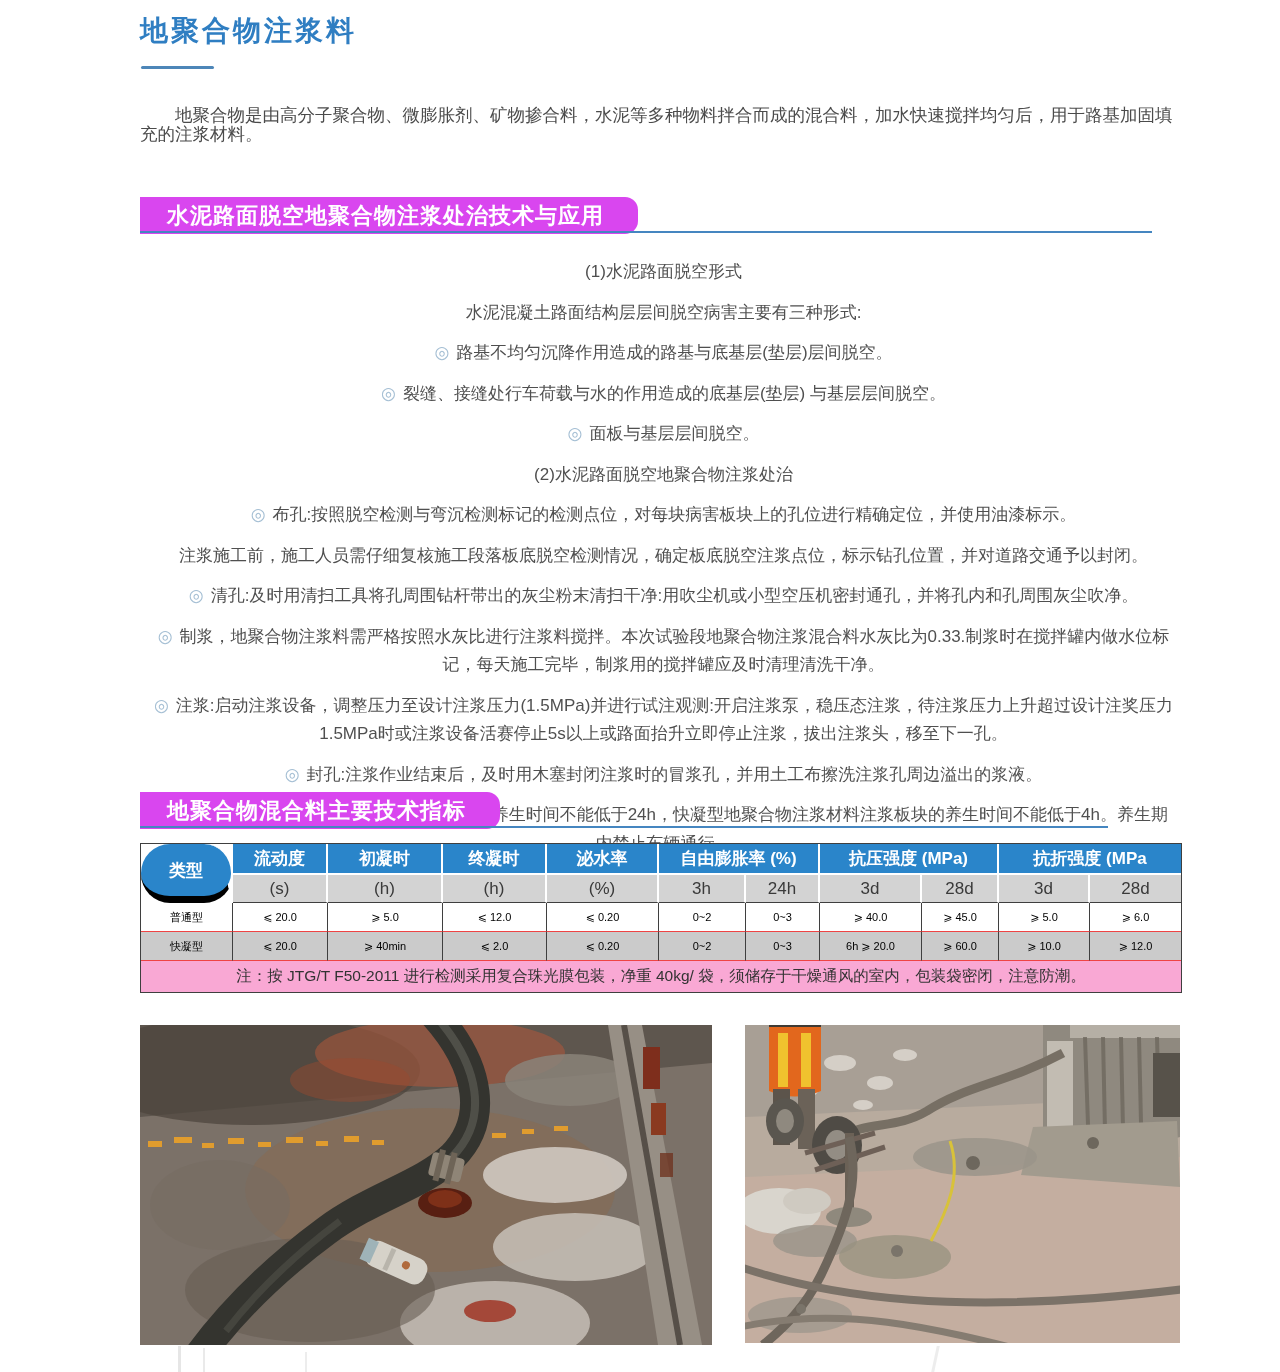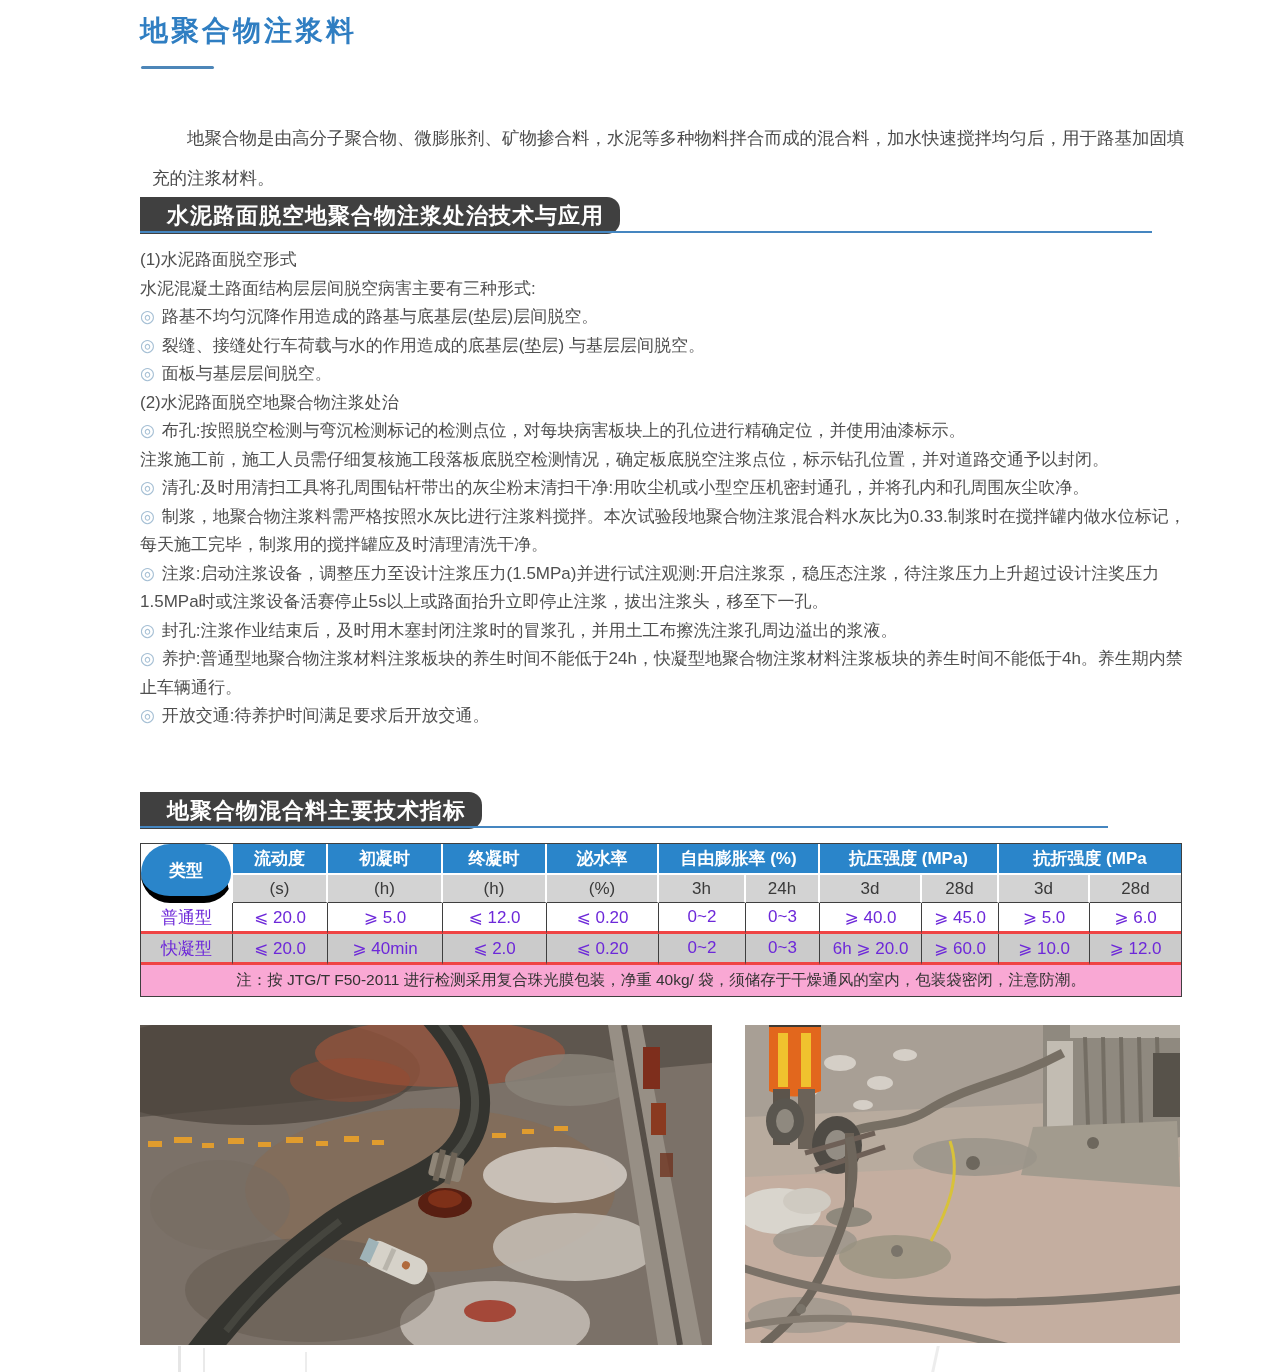--- a/index.html
+++ b/index.html
@@ -1,44 +1,44 @@
 <!DOCTYPE html>
 <html><head>
 <meta charset="utf-8">
 <style>
   html,body{margin:0;padding:0;background:#fff;}
   .page{position:relative;width:1280px;height:1372px;background:#ffffff;overflow:hidden;
         font-family:"Liberation Sans","DejaVu Sans",sans-serif;}
   .doc-title{position:absolute;left:140px;top:12px;font-size:28px;font-weight:bold;
         color:#2f7ec2;letter-spacing:3px;text-align:right;}
   .title-dash{position:absolute;left:141px;top:66px;width:73px;height:3px;background:#4d86b8;border-radius:2px;}
-  .intro{position:absolute;left:140px;top:106px;width:1047px;font-size:17.5px;line-height:40px;
-        color:#4b4b4b;text-indent:2em;margin:12px;}
-  .banner{position:absolute;left:140px;height:37px;background:#404040;color:#fff;
-        font-size:22px;font-weight:bold;line-height:37px;padding:0 16px 0 27px;
+  .intro{position:absolute;left:140px;top:106px;width:1047px;font-size:17.5px;line-height:19px;
+        color:#4b4b4b;text-indent:2em;margin:0;}
+  .banner{position:absolute;left:140px;height:37px;background:#d946ef;color:#fff;
+        font-size:22px;font-weight:bold;line-height:37px;padding:0 34px 0 27px;
         border-radius:0 13px 13px 0;letter-spacing:1px;white-space:nowrap;}
   .banner1{top:197px;}
   .banner2{top:792px;}
   .banner-line{position:absolute;left:140px;height:2px;background:#4586c0;}
   .line1{top:231px;width:1012px;}
   .line2{top:826px;width:968px;}
   .textblock{position:absolute;left:140px;top:246px;width:1047px;}
-  .textblock p{margin:0;font-size:17px;line-height:28.5px;color:#4f4f4f;}
+  .textblock p{margin:12px;font-size:17px;line-height:28.5px;color:#4f4f4f;text-align:center;}
   .bull{color:#a5bfd4;margin-right:7px;font-size:17px;}
   .spec-table{position:absolute;left:140px;top:843px;width:1040px;border-collapse:separate;
         border-spacing:0;border:1px solid #3f3f3f;table-layout:fixed;}
   .spec-table th,.spec-table td{padding:0;text-align:center;vertical-align:middle;overflow:hidden;white-space:nowrap;}
   .spec-table th{background:#2a85ca;color:#fff;font-size:17px;font-weight:bold;height:29px;
         border-right:2px solid #fff;border-bottom:2px solid #fff;}
   .spec-table th.sub{background:#d3d3d3;color:#3a3a3a;font-weight:normal;height:27px;
         border-right:2px solid #fff;border-bottom:1px solid #3f3f3f;}
   .spec-table th.typecol{border-bottom:7px solid #000000;border-radius:29px;}
   .spec-table th:last-child{border-right:none;}
-  .spec-table td{font-size:17px;color:#6d28d9;height:28px;background:#fff;
-        border-right:1px solid #3f3f3f;border-bottom:3px solid #ef4444;}
+  .spec-table td{font-size:11px;color:#000000;height:28px;background:#fff;
+        border-right:1px solid #3f3f3f;border-bottom:1px solid #ef4444;}
   .spec-table td:last-child{border-right:none;}
   .spec-table tr.alt td{background:#cbcbcb;}
   .spec-table td.note-cell{font-size:15.5px;color:#333;height:31px;border-bottom:none;background:#f9a8d4;}
   .photo{position:absolute;top:1025px;}
   .photo svg{display:block;}
   .artifact{position:absolute;background:#dcdcdc;}
 </style>
 </head>
 <body>
 

